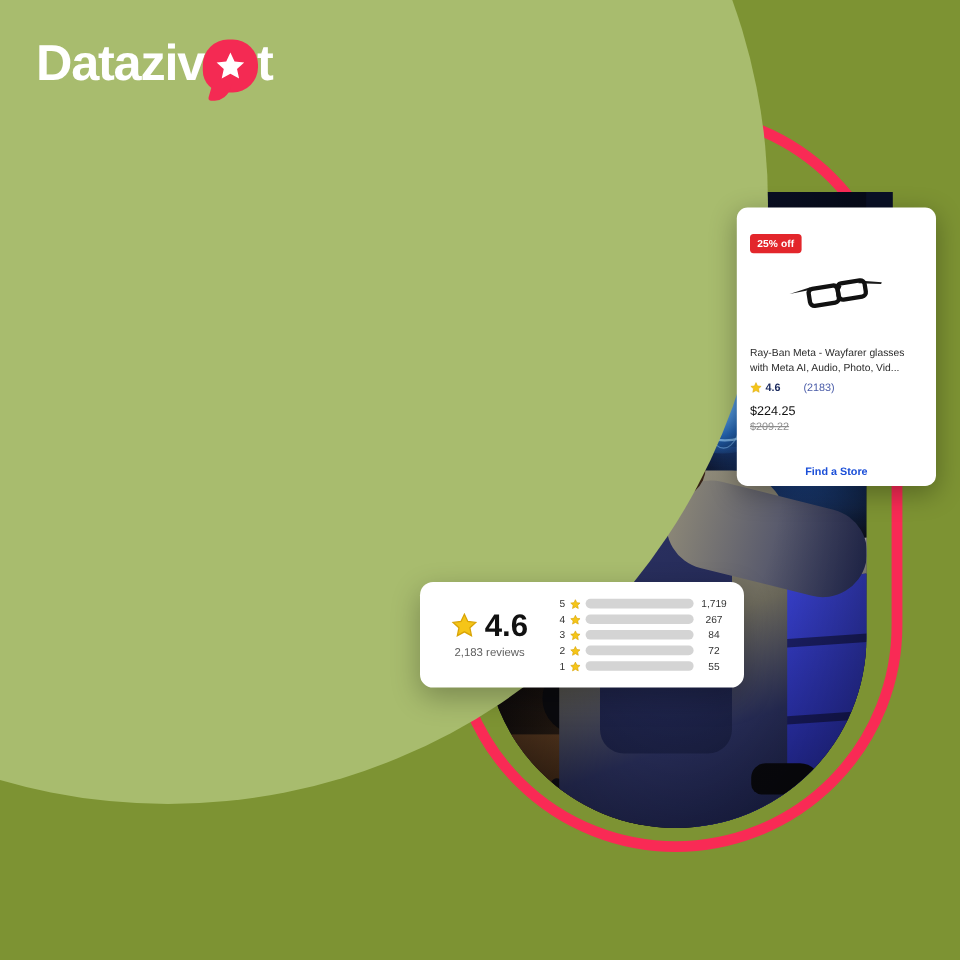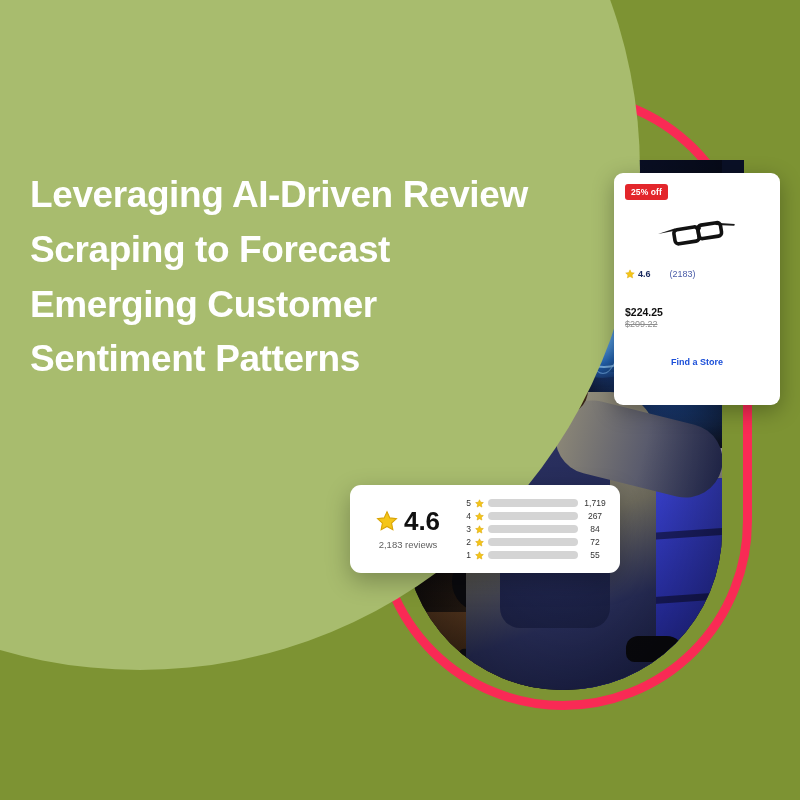--- a/index.html
+++ b/index.html
@@ -182,21 +182,21 @@
 
   
   .product-card {
     position:absolute;
     left:614px; top:173px;
     width:166px; height:232px;
     background:#ffffff;
     border-radius:9px;
     box-shadow:0 6px 22px rgba(0,0,0,.30);
     z-index:10;
-    padding:8px 11px 0 11px;
+    padding:20px 11px 0 11px;
   }
   .badge-off {
     display:inline-block;
     background:#E3262B;
     color:#fff;
     font-size:8.5px;
     font-weight:700;
     padding:3px 6px;
     border-radius:3px;
     letter-spacing:.1px;
@@ -208,21 +208,21 @@
   .prod-title {
     font-size:8.6px;
     line-height:1.38;
     color:#2b2b2b;
     margin-top:14px;
   }
   .prod-rating { display:flex; align-items:center; gap:3px; margin-top:5px; }
   .pr-star { width:10px; height:10px; }
   .pr-score { font-size:9px; font-weight:700; color:#1a2a5e; }
   .pr-count { font-size:9px; color:#4a5ca8;margin-left:16px; }
-  .prod-price { font-size:10.5px; font-weight:700; color:#111; margin-top:27px; }
+  .prod-price { font-size:10.5px; font-weight:400; color:#111; margin-top:9px; }
   .prod-old { font-size:9px; color:#8d8d8d; text-decoration:line-through; margin-top:1px; }
   .find-store {
     font-size:9px; font-weight:700; color:#1b4fd8;
     text-align:center; margin-top:28px;
   }
 
   
   .ratings-card {
     position:absolute;
     left:350px; top:485px;
@@ -285,41 +285,45 @@
       <div class="p-hair"></div>
       <div class="p-head"></div>
       <div class="p-beard"></div>
       <div class="shoe"></div>
       <div class="ph-vig"></div>
     </div>
   </div>
 
   <div class="green-blob"></div>
 
-
-  <h1 class="headline">
-    <span>Leveraging AI-Driven Review</span>
-    <span>Scraping to Forecast</span>
-    <span>Emerging Customer</span>
-    <span>Sentiment Patterns</span>
-  </h1>
+  <div class="logo">
+    <span class="logo-text">Dataziv</span>
+    <span class="logo-bubble">
+      <svg class="logo-star" viewBox="0 0 24 24" aria-hidden="true">
+        <polygon fill="#ffffff" points="12,1.6 15.2,8.5 22.6,9.3 17.1,14.3 18.7,21.6 12,17.9 5.3,21.6 6.9,14.3 1.4,9.3 8.8,8.5"></polygon>
+      </svg>
+    </span>
+    <span class="logo-text">t</span>
+  </div>
+
 
   <div class="product-card">
     <div class="badge-off">25% off</div>
     <div class="glasses-wrap">
       <svg width="86" height="34" viewBox="0 0 120 46" aria-hidden="true">
         <g transform="rotate(-9 60 23)">
           <path d="M6 16 L30 12 L34 14 L30 15 Z" fill="#1a1a1a"></path>
           <path d="M88 13 L114 19 L113 21 L87 16 Z" fill="#1a1a1a"></path>
           <rect x="28" y="14" width="34" height="20" rx="5" fill="none" stroke="#111" stroke-width="5"></rect>
           <rect x="62" y="13" width="32" height="19" rx="5" fill="none" stroke="#111" stroke-width="5"></rect>
           <path d="M60 19 q3 -3 6 -1" fill="none" stroke="#111" stroke-width="4"></path>
         </g>
       </svg>
     </div>
+    <div class="prod-title">Ray-Ban Meta - Wayfarer glasses with Meta AI, Audio, Photo, Vid...</div>
     <div class="prod-rating">
       <svg class="pr-star" viewBox="0 0 24 24" aria-hidden="true">
         <polygon fill="#F5C518" stroke="#D9A406" stroke-width="1" points="12,2 15.1,8.6 22.3,9.5 17,14.4 18.4,21.5 12,18 5.6,21.5 7,14.4 1.7,9.5 8.9,8.6"></polygon>
       </svg>
       <span class="pr-score">4.6</span>
       <span class="pr-count">(2183)</span>
     </div>
     <div class="prod-price">$224.25</div>
     <div class="prod-old">$209.22</div>
     <div class="find-store">Find a Store</div>

